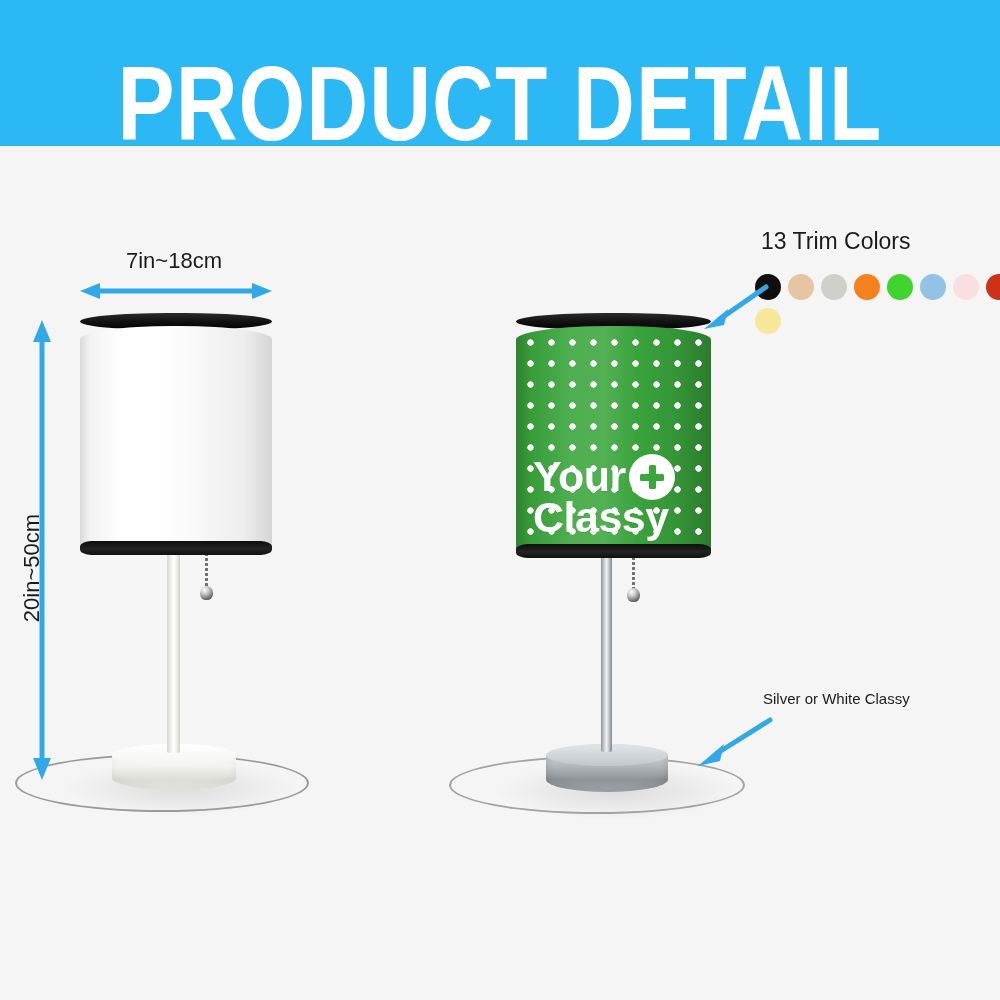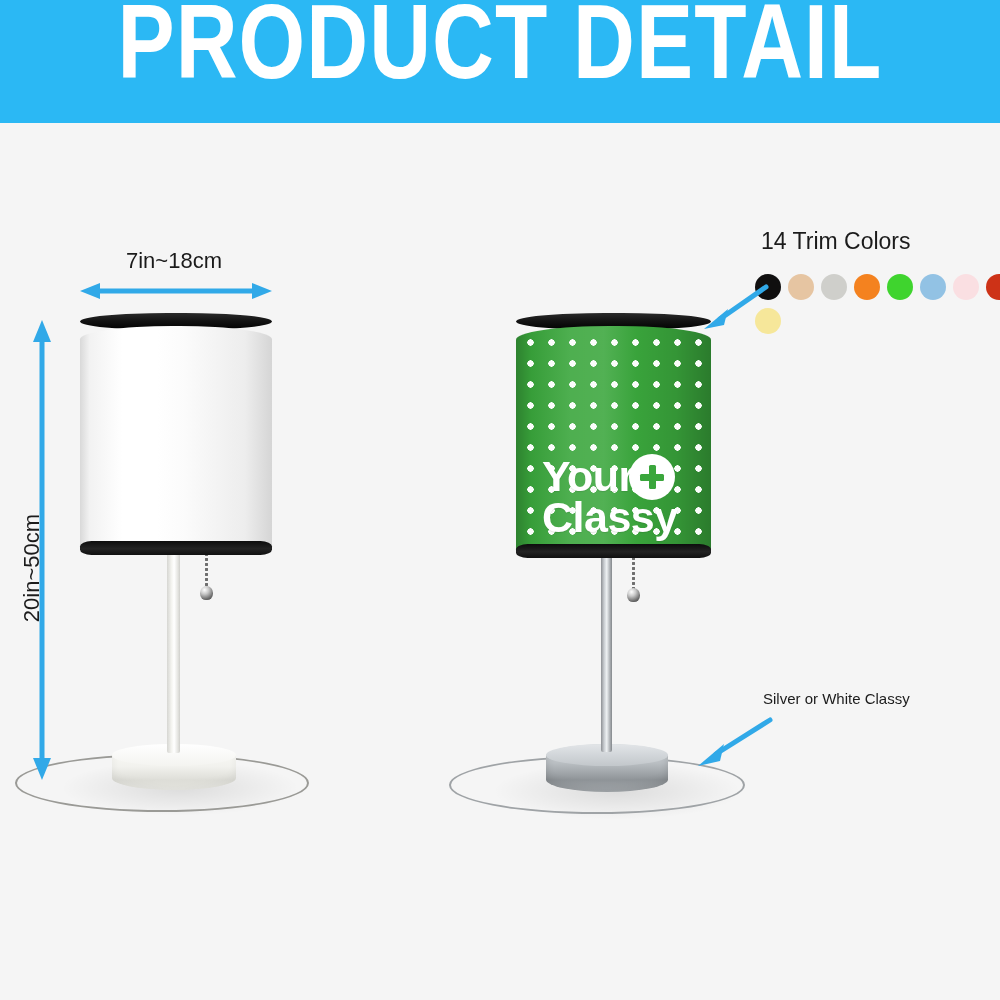--- a/index.html
+++ b/index.html
@@ -14,24 +14,24 @@
     background: #f5f5f5;
     overflow: hidden;
     font-family: "Liberation Sans", sans-serif;
   }
 
   
   #header-banner {
     position: absolute;
     left: 0; top: 0;
     width: 1000px;
-    height: 123px;
+    height: 146px;
     background: #2bb8f4;
     display: flex;
-    align-items: flex-start;
+    align-items: flex-end;
     justify-content: center;
   }
   #header-title {
     color: #ffffff;
     font-family: "Liberation Sans", sans-serif;
     font-weight: bold;
     font-size: 84px;
     letter-spacing: 1px;
     transform: scaleX(1.02) scaleY(1.25);
     transform-origin: center center;
@@ -300,21 +300,21 @@
 
     <div class="chain" style="left:632px; top:556px; height:38px;"></div>
     <div class="chain-ball" style="left:627px; top:588px;"></div>
 
     <div class="shade-wrap" style="left:516px; top:313px; width:195px; height:245px;">
       <div class="trim-bar" style="top:0; height:17px;"></div>
 
       <div class="shade-body shade-green" style="top:13px; height:228px; border-radius:48% 48% 6px 6px / 6% 6% 2px 2px;">
         <div class="dots-layer"></div>
 
-        <div class="shade-design" style="top:130px; padding-left:7px;margin-left:19px;">
+        <div class="shade-design" style="top:130px; padding-left:17px;">
           <span class="design-line">Your</span>
           <span class="design-line">Classy</span>
         </div>
 
         <div class="design-plus-badge" style="left:113px; top:128px;">
           <span class="plus-h"></span>
           <span class="plus-v"></span>
         </div>
       </div>
 
@@ -335,21 +335,21 @@
   <div class="abs label-text" id="height-dim-label">20in~50cm</div>
 
   <div class="abs" id="height-dim-arrow">
     <svg width="24" height="460" viewBox="0 0 24 460">
       <line x1="12" y1="14" x2="12" y2="446" stroke="#31a9e8" stroke-width="5"></line>
       <polygon points="12,0 3,22 21,22" fill="#31a9e8"></polygon>
       <polygon points="12,460 3,438 21,438" fill="#31a9e8"></polygon>
     </svg>
   </div>
 
-  <div class="abs label-text" id="trim-colors-title">14 Trim Colors</div>
+  <div class="abs label-text" id="trim-colors-title">13 Trim Colors</div>
 
   <div class="abs" id="trim-swatch-grid">
     <div class="swatch-row">
       <span class="swatch" style="background:#100f0f;"></span>
       <span class="swatch" style="background:#e6c5a2;"></span>
       <span class="swatch" style="background:#cfcfcb;"></span>
       <span class="swatch" style="background:#f4821f;"></span>
       <span class="swatch" style="background:#3fd42e;"></span>
       <span class="swatch" style="background:#92c2e4;"></span>
       <span class="swatch" style="background:#fadfe2;"></span>

